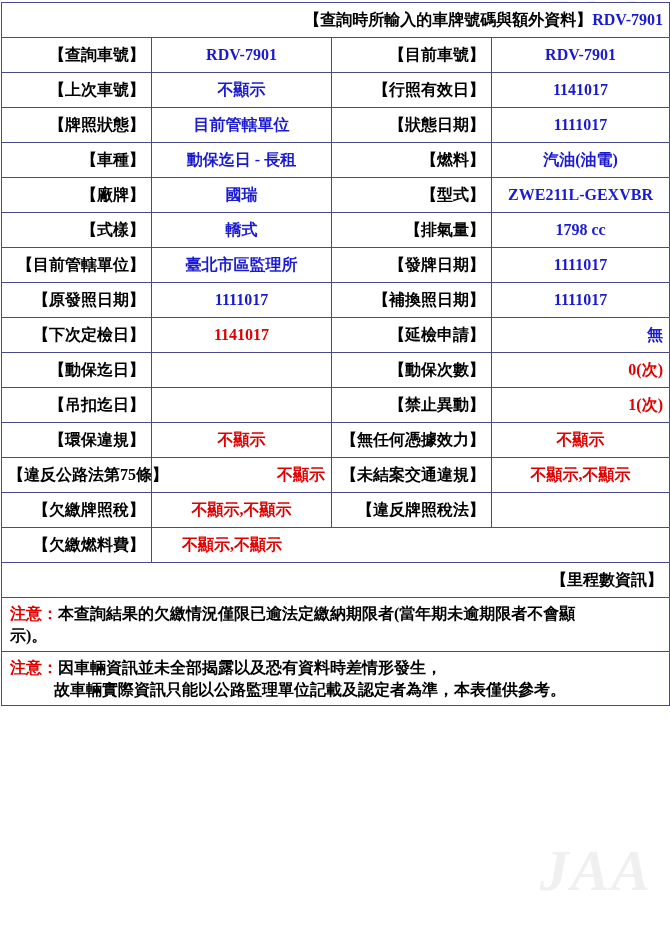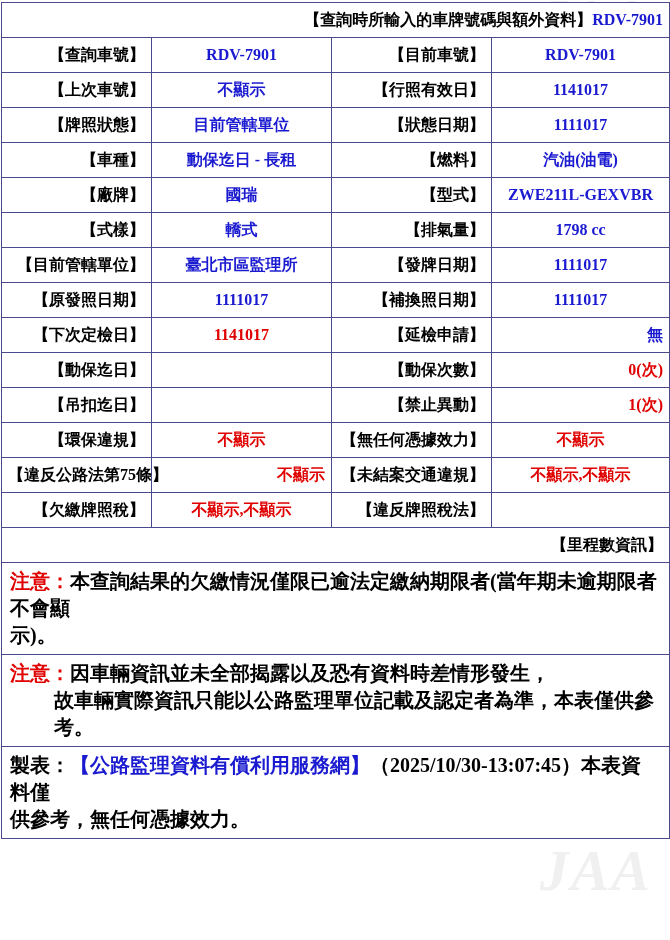--- a/index.html
+++ b/index.html
@@ -39,21 +39,21 @@
     height:24px;
     background:#fff;
   }
   .lbl{color:#000;white-space:nowrap;}
   .val{color:#1a1ad0;}
   .val-red{color:#e00000;}
   .c{text-align:center;}
   .l{text-align:right;}
   .note td{
     border:1px solid #4a4a8a;
-    font-size:20px;
+    font-size:16px;
     line-height:1.35;
     padding:5px 8px;
   }
   .note-label{color:#e00000;font-weight:bold;}
   .note-text{color:#000;font-weight:bold;}
   .blue{color:#1a1ad0;}
   .title-row td{font-size:16px;}
   .indent{display:inline-block;padding-left:44px;}
 </style>
 </head>
@@ -168,40 +168,38 @@
       <td class="val-red c">不顯示,不顯示</td>
     </tr>
 
     <tr>
       <td class="lbl l">【欠繳牌照稅】</td>
       <td class="val-red c">不顯示,不顯示</td>
       <td class="lbl l">【違反牌照稅法】</td>
       <td class="val-red c"></td>
     </tr>
 
+    <tr>
+      <td class="lbl l">【欠繳燃料費】</td>
+      <td class="val-red c" colspan="3" style="text-align:left;padding-left:30px">不顯示,不顯示</td>
+    </tr>
 
     <tr>
       <td class="lbl l" colspan="4">【里程數資訊】</td>
     </tr>
 
     <tr class="note">
       <td colspan="4">
         <span class="note-label">注意：</span><span class="note-text">本查詢結果的欠繳情況僅限已逾法定繳納期限者(當年期未逾期限者不會顯</span><br>
         <span class="note-text">示)。</span>
       </td>
     </tr>
 
     <tr class="note">
       <td colspan="4">
         <span class="note-label">注意：</span><span class="note-text">因車輛資訊並未全部揭露以及恐有資料時差情形發生，</span><br>
         <span class="note-text indent">故車輛實際資訊只能以公路監理單位記載及認定者為準，本表僅供參考。</span>
       </td>
     </tr>
 
 
-    <tr class="note">
-      <td colspan="4">
-        <span class="note-text">製表：</span><span class="blue">【公路監理資料有償利用服務網】</span><span class="note-text">（2025/10/30-13:07:45）</span><span class="note-text">本表資料僅</span><br>
-        <span class="note-text">供參考，無任何憑據效力。</span>
-      </td>
-    </tr>
   </tbody>
 </table>
 
 </body></html>

